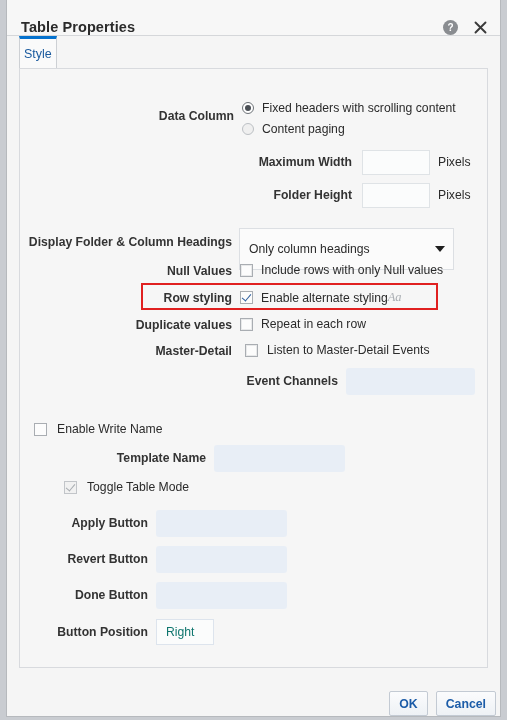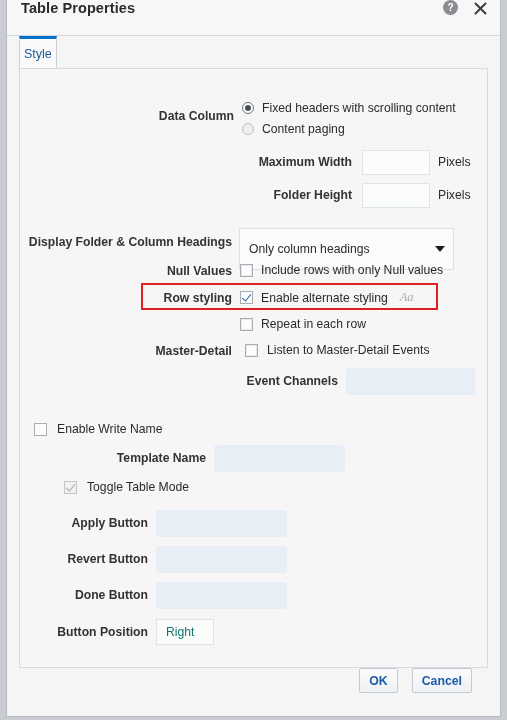--- a/index.html
+++ b/index.html
@@ -26,21 +26,21 @@
     display: flex;
     flex-direction: column;
   }
   
   .titlebar {
     height: 36px;
     min-height: 36px;
     background: #f7f7f7;
     border-bottom: 1px solid #d5d7da;
     display: flex;
-    align-items: flex-start;
+    align-items: flex-end;
     padding: 0 12px 0 14px;
     box-sizing: border-box;
   }
   .title-text {
     font-size: 14.5px;
     font-weight: bold;
     color: #2b2b2b;
     letter-spacing: 0.1px;
     flex: 1;
   }
@@ -254,24 +254,24 @@
     color: #a9adb2;
     font-style: italic;
     font-family: "Liberation Serif", serif;
     cursor: pointer;
   }
   
   .footer {
     height: 48px;
     min-height: 48px;
     display: flex;
-    align-items: flex-start;
+    align-items: flex-end;
     justify-content: flex-end;
-    padding-right: 28px;
-    gap: 14px;
+    padding-right: 4px;
+    gap: 8px;
     background: #f5f5f5;
   }
   .btn {
     min-width: 34px;
     height: 25px;
     padding: 0 9px;
     background: linear-gradient(#fbfcfd, #eef1f5);
     border: 1px solid #c3cad3;
     border-radius: 2px;
     font-size: 12.3px;
@@ -350,24 +350,27 @@
       <span class="cbx inner"></span>
       <span class="lbl-plain" style="margin-left:8px;">Include rows with only Null values</span>
     </div>
 
     <div class="row" style="left:0; top:222px; width:212px; justify-content:flex-end;">
       <span class="lbl">Row styling</span>
     </div>
     <div class="row" style="left:220px; top:221px;">
       <span class="cbx checked"></span>
       <span class="lbl-plain" style="margin-left:8px;">Enable alternate styling</span>
-      <span class="aa" style="margin-left:12px;">Aa</span>
+      <span class="aa" style="">Aa</span>
     </div>
     <div class="hl" style="left:121px; top:214px; width:297px; height:27px;"></div>
 
+    <div class="row" style="left:0; top:249px; width:212px; justify-content:flex-end;">
+      <span class="lbl">Duplicate values</span>
+    </div>
     <div class="row" style="left:220px; top:248px;">
       <span class="cbx inner"></span>
       <span class="lbl-plain" style="margin-left:8px;">Repeat in each row</span>
     </div>
 
     <div class="row" style="left:0; top:275px; width:212px; justify-content:flex-end;">
       <span class="lbl">Master-Detail</span>
     </div>
     <div class="row" style="left:225px; top:274px;">
       <span class="cbx inner"></span>

